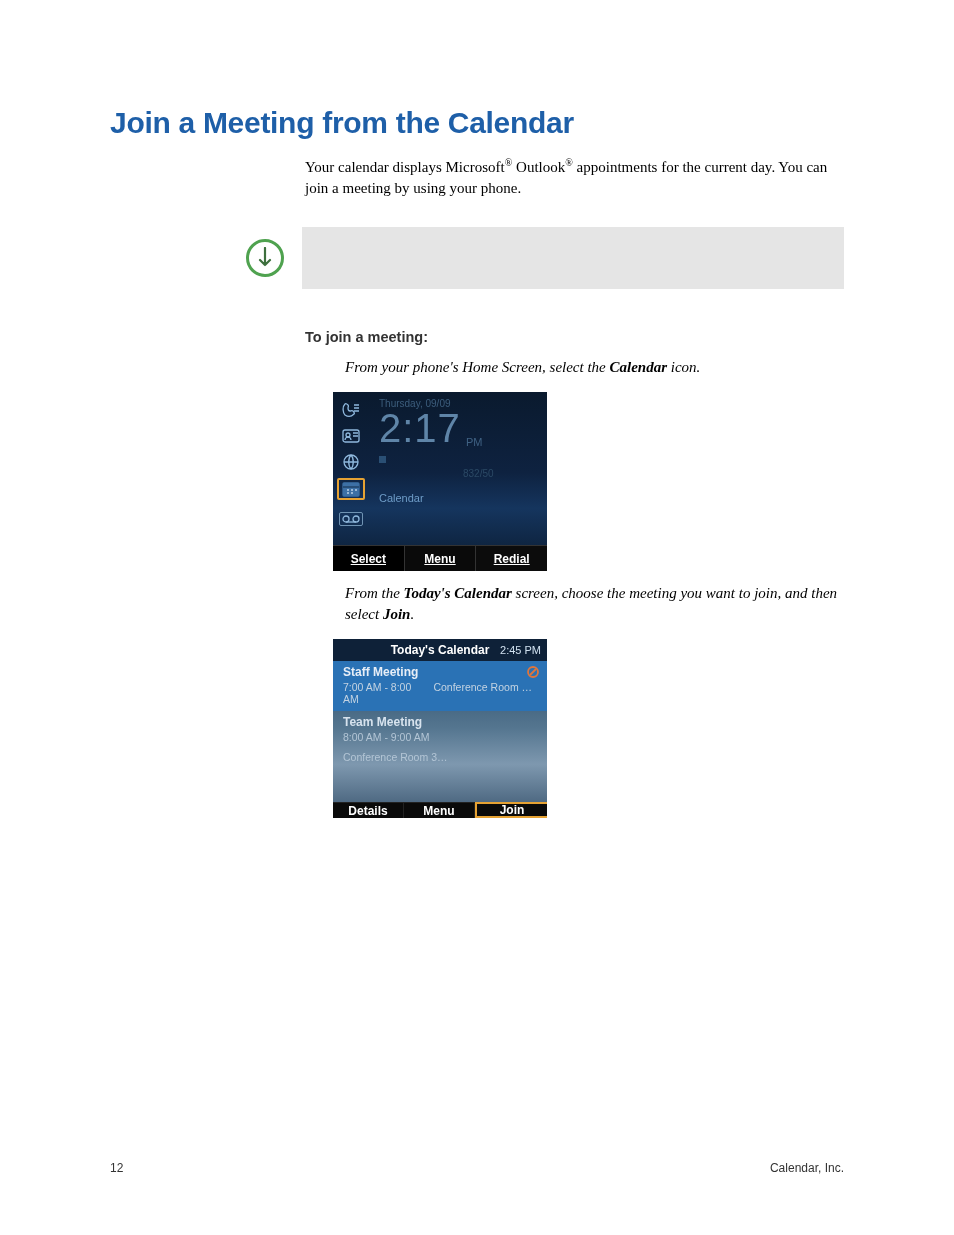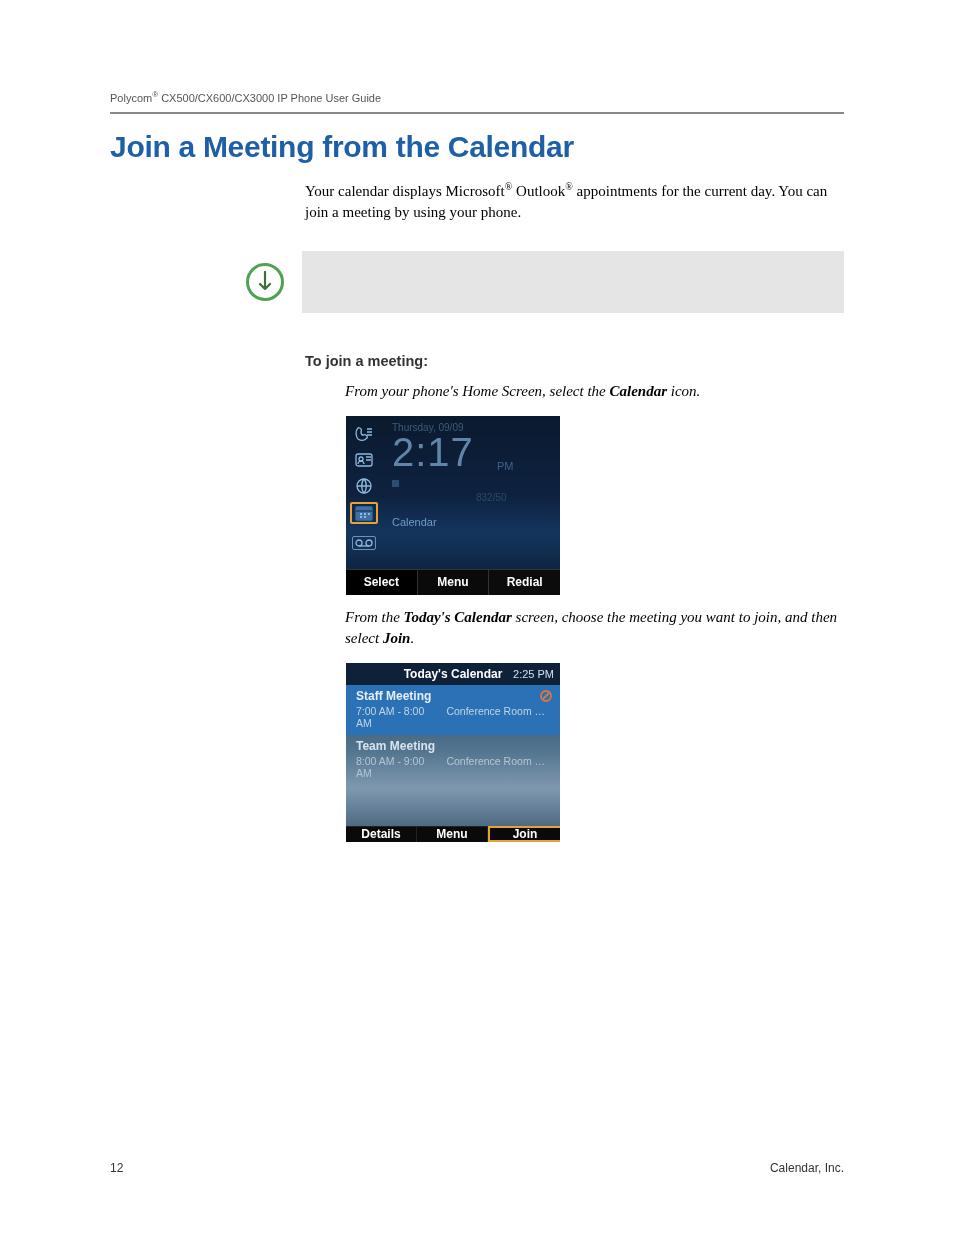--- a/index.html
+++ b/index.html
@@ -68,21 +68,21 @@
     font-size: 14.5px;
     margin-top: 40px;
   }
   .step {
     font-size: 15px;
     line-height: 1.4;
     margin-left: 40px;
     margin-top: 12px;
     font-style: italic;
   }
-  .fig-wrap { margin-left:41px; margin-top:14px; }
+  .fig-wrap { margin-left:28px; margin-top:14px; }
 
   
   .phone-fig1 {
     width: 214px; height: 179px;
     background: linear-gradient(180deg, #0a1a2e 0%, #0e2240 45%, #15355e 65%, #0a1a2e 100%);
     font-family: 'Segoe UI', Arial, sans-serif;
     color: #b8d0e8;
     position: relative;
     font-size: 11px;
   }
@@ -105,37 +105,37 @@
     width:24px; height:14px; margin-top:6px;
   }
   .fig1-date {
     position:absolute; left:46px; top:6px; color:#3c5d7c; font-size:10px;
   }
   .fig1-time {
     position:absolute; left:46px; top:14px;
     color:#5f85a8; font-size:40px; font-weight:300; letter-spacing:1px;
   }
   .fig1-pm {
-    position:absolute; left:151px; top:44px; color:#3f6183; font-size:11px;
+    position:absolute; left:133px; top:44px; color:#3f6183; font-size:11px;
   }
   .fig1-pres {
     position:absolute; left:46px; top:64px;
     width:7px; height:7px; background:#2a4f74;
   }
   .fig1-small { position:absolute; left:130px; top:76px; color:#2b4965; font-size:10px; }
   .fig1-cal-label { position:absolute; left:46px; top:100px; color:#6e9cc7; font-size:11px; }
   .fig1-softkeys {
     position:absolute; bottom:0; left:0; right:0; height:26px;
     display:flex;
   }
   .fig1-softkeys > div {
     flex:1; text-align:center; color:#fff; font-size:12px;
     border-top:1px solid #333; border-right:1px solid #333;
     display:flex; align-items:center; justify-content:center;
-    background:#080808; font-weight:600;
+    background:#080808; font-weight:600;text-decoration:underline;
   }
   .fig1-softkeys > div:first-child { background:#000; }
   .fig1-softkeys > div:nth-child(2){ background:#0a0a0a; }
   .fig1-softkeys > div:last-child{ border-right:none; background:#0c0c0c;text-align:center;}
 
   
   .phone-fig2 {
     width: 214px; height: 179px;
     background: linear-gradient(180deg,#2d4860 0%, #335470 20%, #557690 50%, #7e98af 70%, #3b5670 100%);
     font-family:'Segoe UI', Arial, sans-serif;
@@ -152,21 +152,21 @@
   }
   .fig2-item.sel { background:#2a72b5; position:relative;}
   .fig2-item.sel .deny-icon{
     position:absolute; right:8px; top:5px;
     width:12px; height:12px;
   }
   .fig2-title { color:#e7eef7; font-size:12px; font-weight:700; }
   .fig2-row2 { color:#c3d3e2; font-size:10.5px; margin-top:2px; display:flex; justify-content:space-between; gap:8px;}
   .fig2-row2 span:last-child { white-space:nowrap; overflow:hidden; text-overflow:ellipsis; max-width:108px; text-align:right;}
   .fig2-item.unsel .fig2-title{ color:#d7e3ee; }
-  .fig2-item.unsel .fig2-row2{ color:#b3c5d5;}
+  .fig2-item.unsel .fig2-row2{ color:#b3c5d5;flex-direction:column;}
   .fig2-softkeys {
     position:absolute; bottom:0; left:0; right:0; height:16px;
     display:flex;
   }
   .fig2-softkeys > div{
     flex:1; text-align:center; color:#fff; font-size:12px;
     border-top:1px solid #222; border-right:1px solid #222;
     display:flex; align-items:center; justify-content:center;
     background:#0a0a0a; font-weight:600;
   }
@@ -177,23 +177,20 @@
     position:absolute; bottom:60px; left:110px; right:110px;
     display:flex; justify-content:space-between;
     font-family: Arial, Helvetica, sans-serif;
     font-size:12px; color:#333;
   }
 </style>
 </head>
 <body>
 
 <div class="page">
-  <div class="running-header">
-    <span>Polycom</span><sup>®</sup><span> CX500/CX600/CX3000 IP Phone User Guide</span>
-  </div>
 
   <h1 class="heading">Join a Meeting from the Calendar</h1>
 
   <div class="body-block">
     <p class="body-text">
       <span>Your calendar displays Microsoft</span><sup>®</sup><span> Outlook</span><sup>®</sup><span> appointments for the current day. You can join a meeting by using your phone.</span>
     </p>
   </div>
 
   <div class="callout-row">
@@ -265,21 +262,21 @@
     </div>
 
     <p class="step">
       <span>From the </span><strong>Today's Calendar</strong><span> screen, choose the meeting you want to join, and then select </span><strong>Join</strong><span>.</span>
     </p>
 
     <div class="fig-wrap">
       <div class="phone-fig2">
         <div class="fig2-header">
           <span>Today's Calendar</span>
-          <span class="fig2-time">2:25 PM</span>
+          <span class="fig2-time">2:45 PM</span>
         </div>
         <div class="fig2-item sel">
           <div class="fig2-title">Staff Meeting</div>
           <div class="fig2-row2">
             <span>7:00 AM - 8:00 AM</span>
             <span>Conference Room 50...</span>
           </div>
           <span class="deny-icon">
             <svg viewBox="0 0 12 12">
                 <circle cx="6" cy="6" r="5" fill="none" stroke="#e0763c" stroke-width="1.8"></circle>

